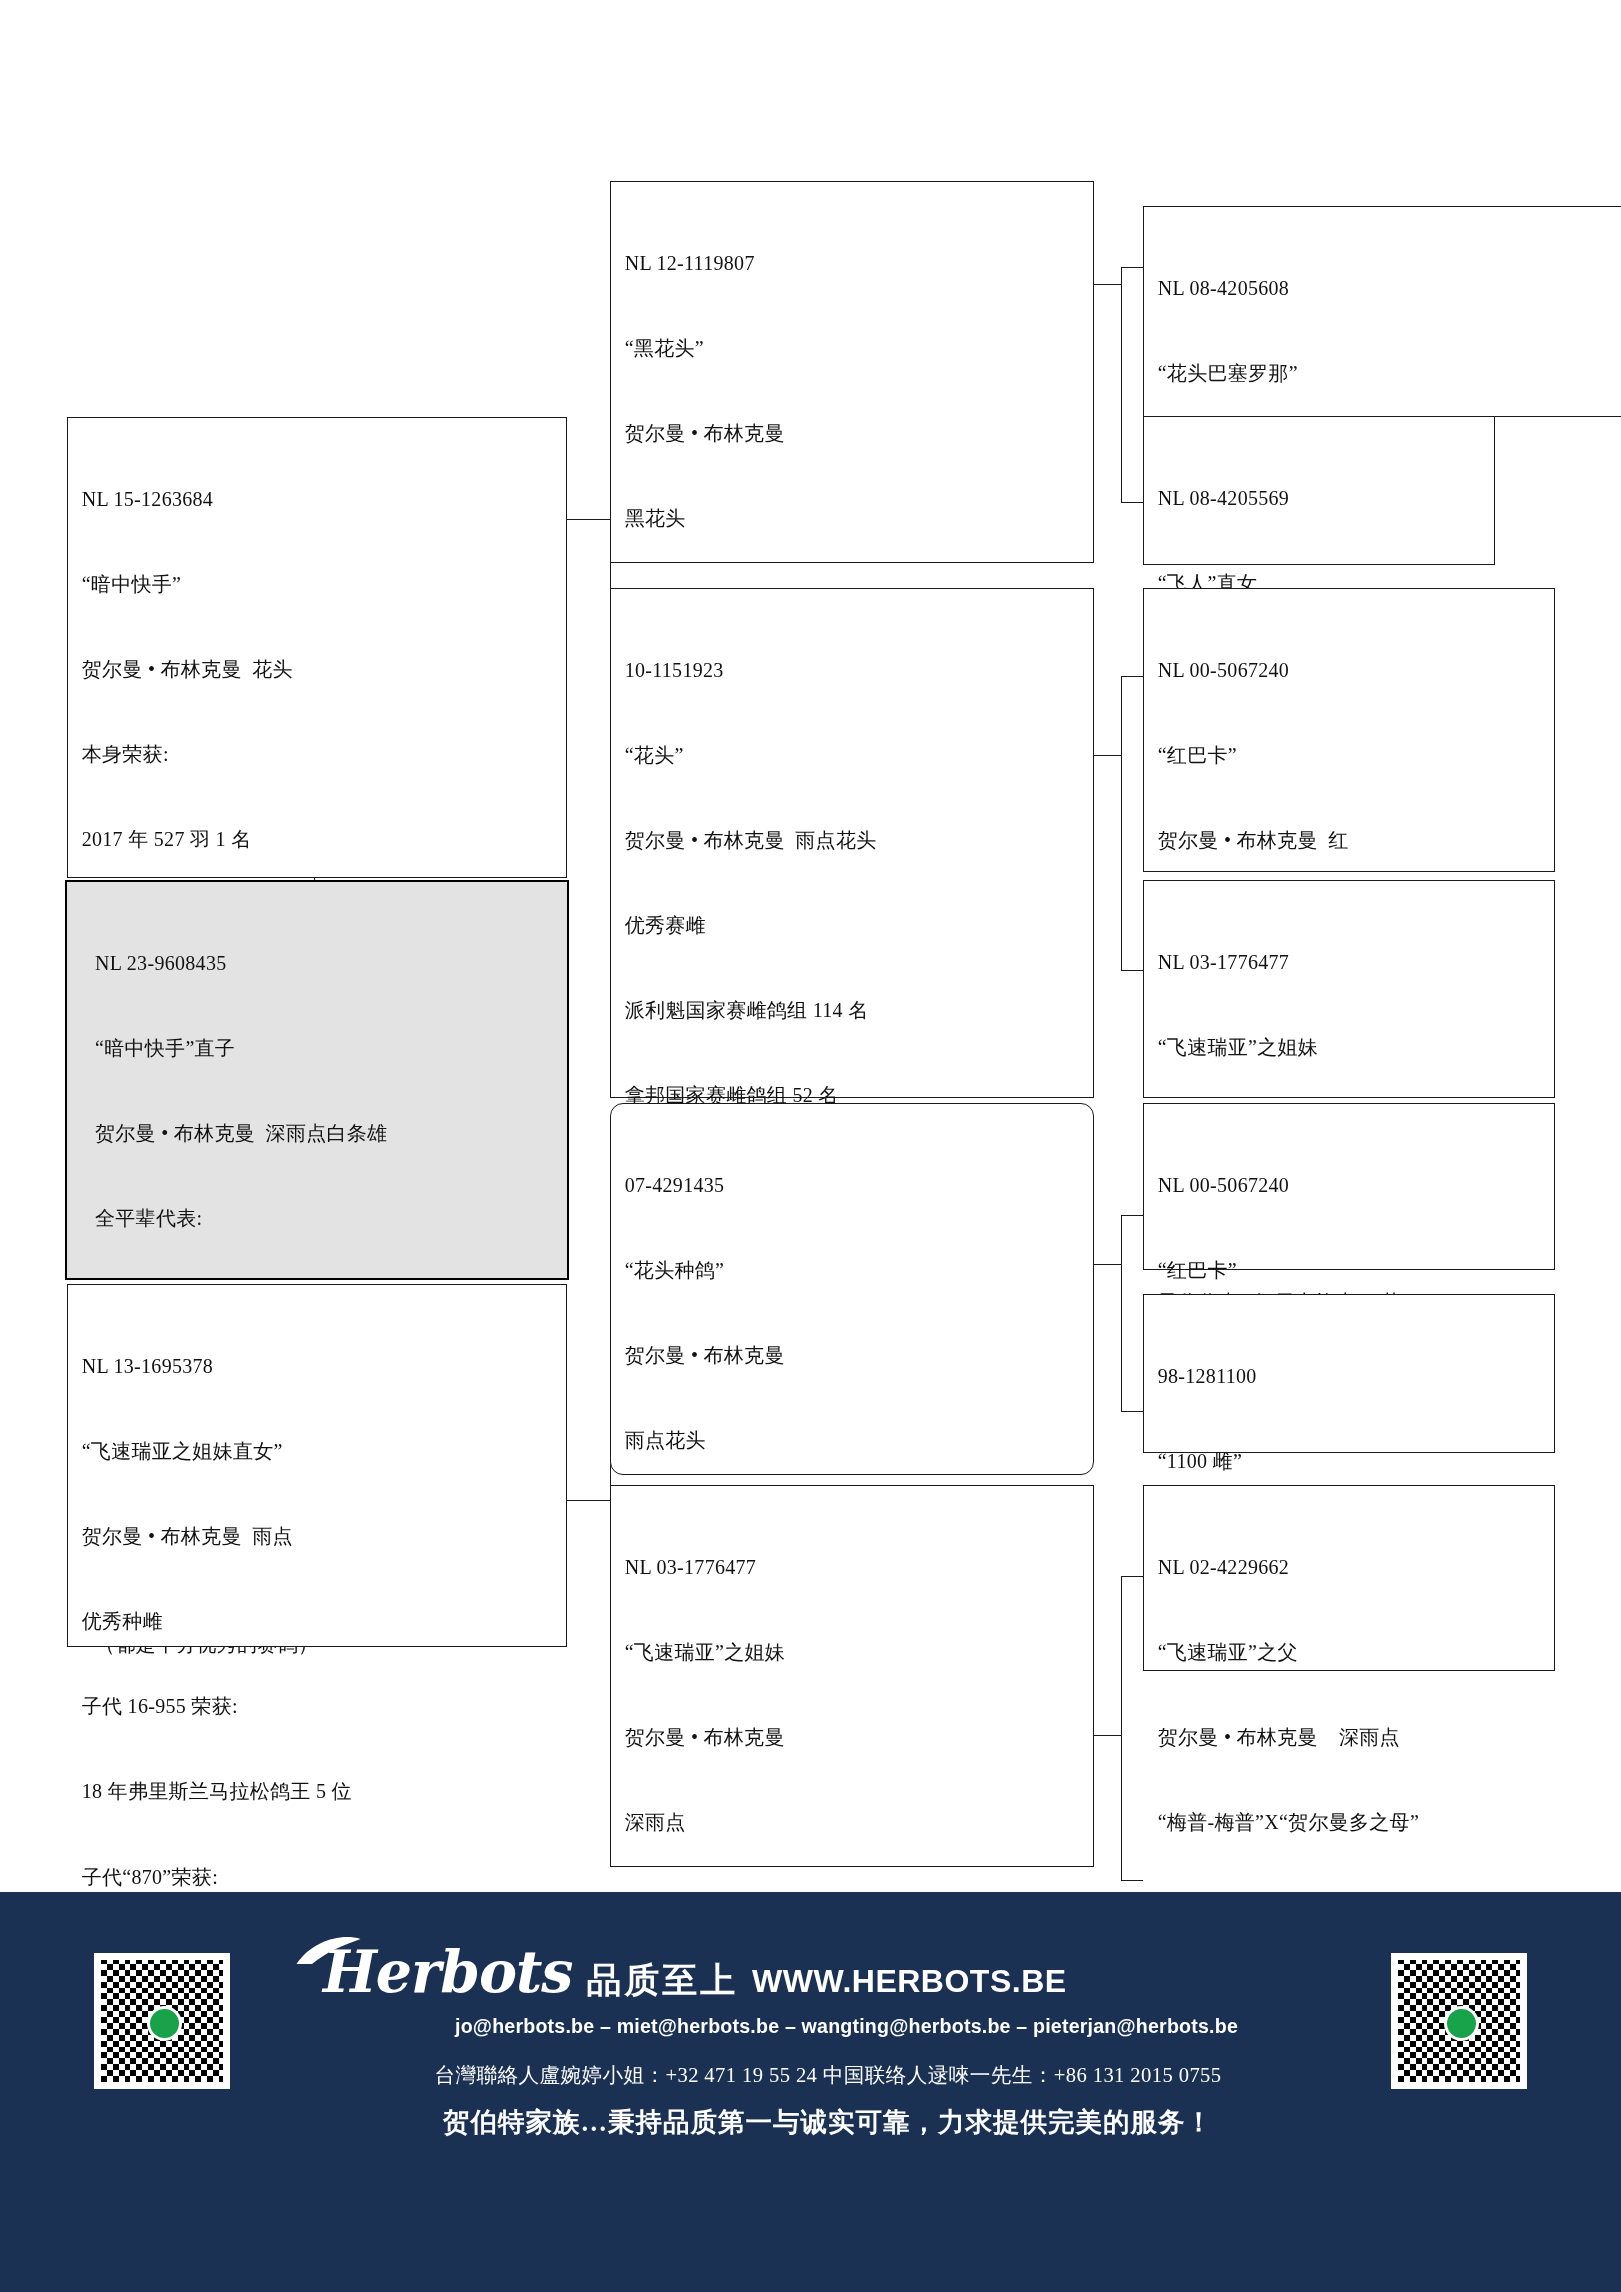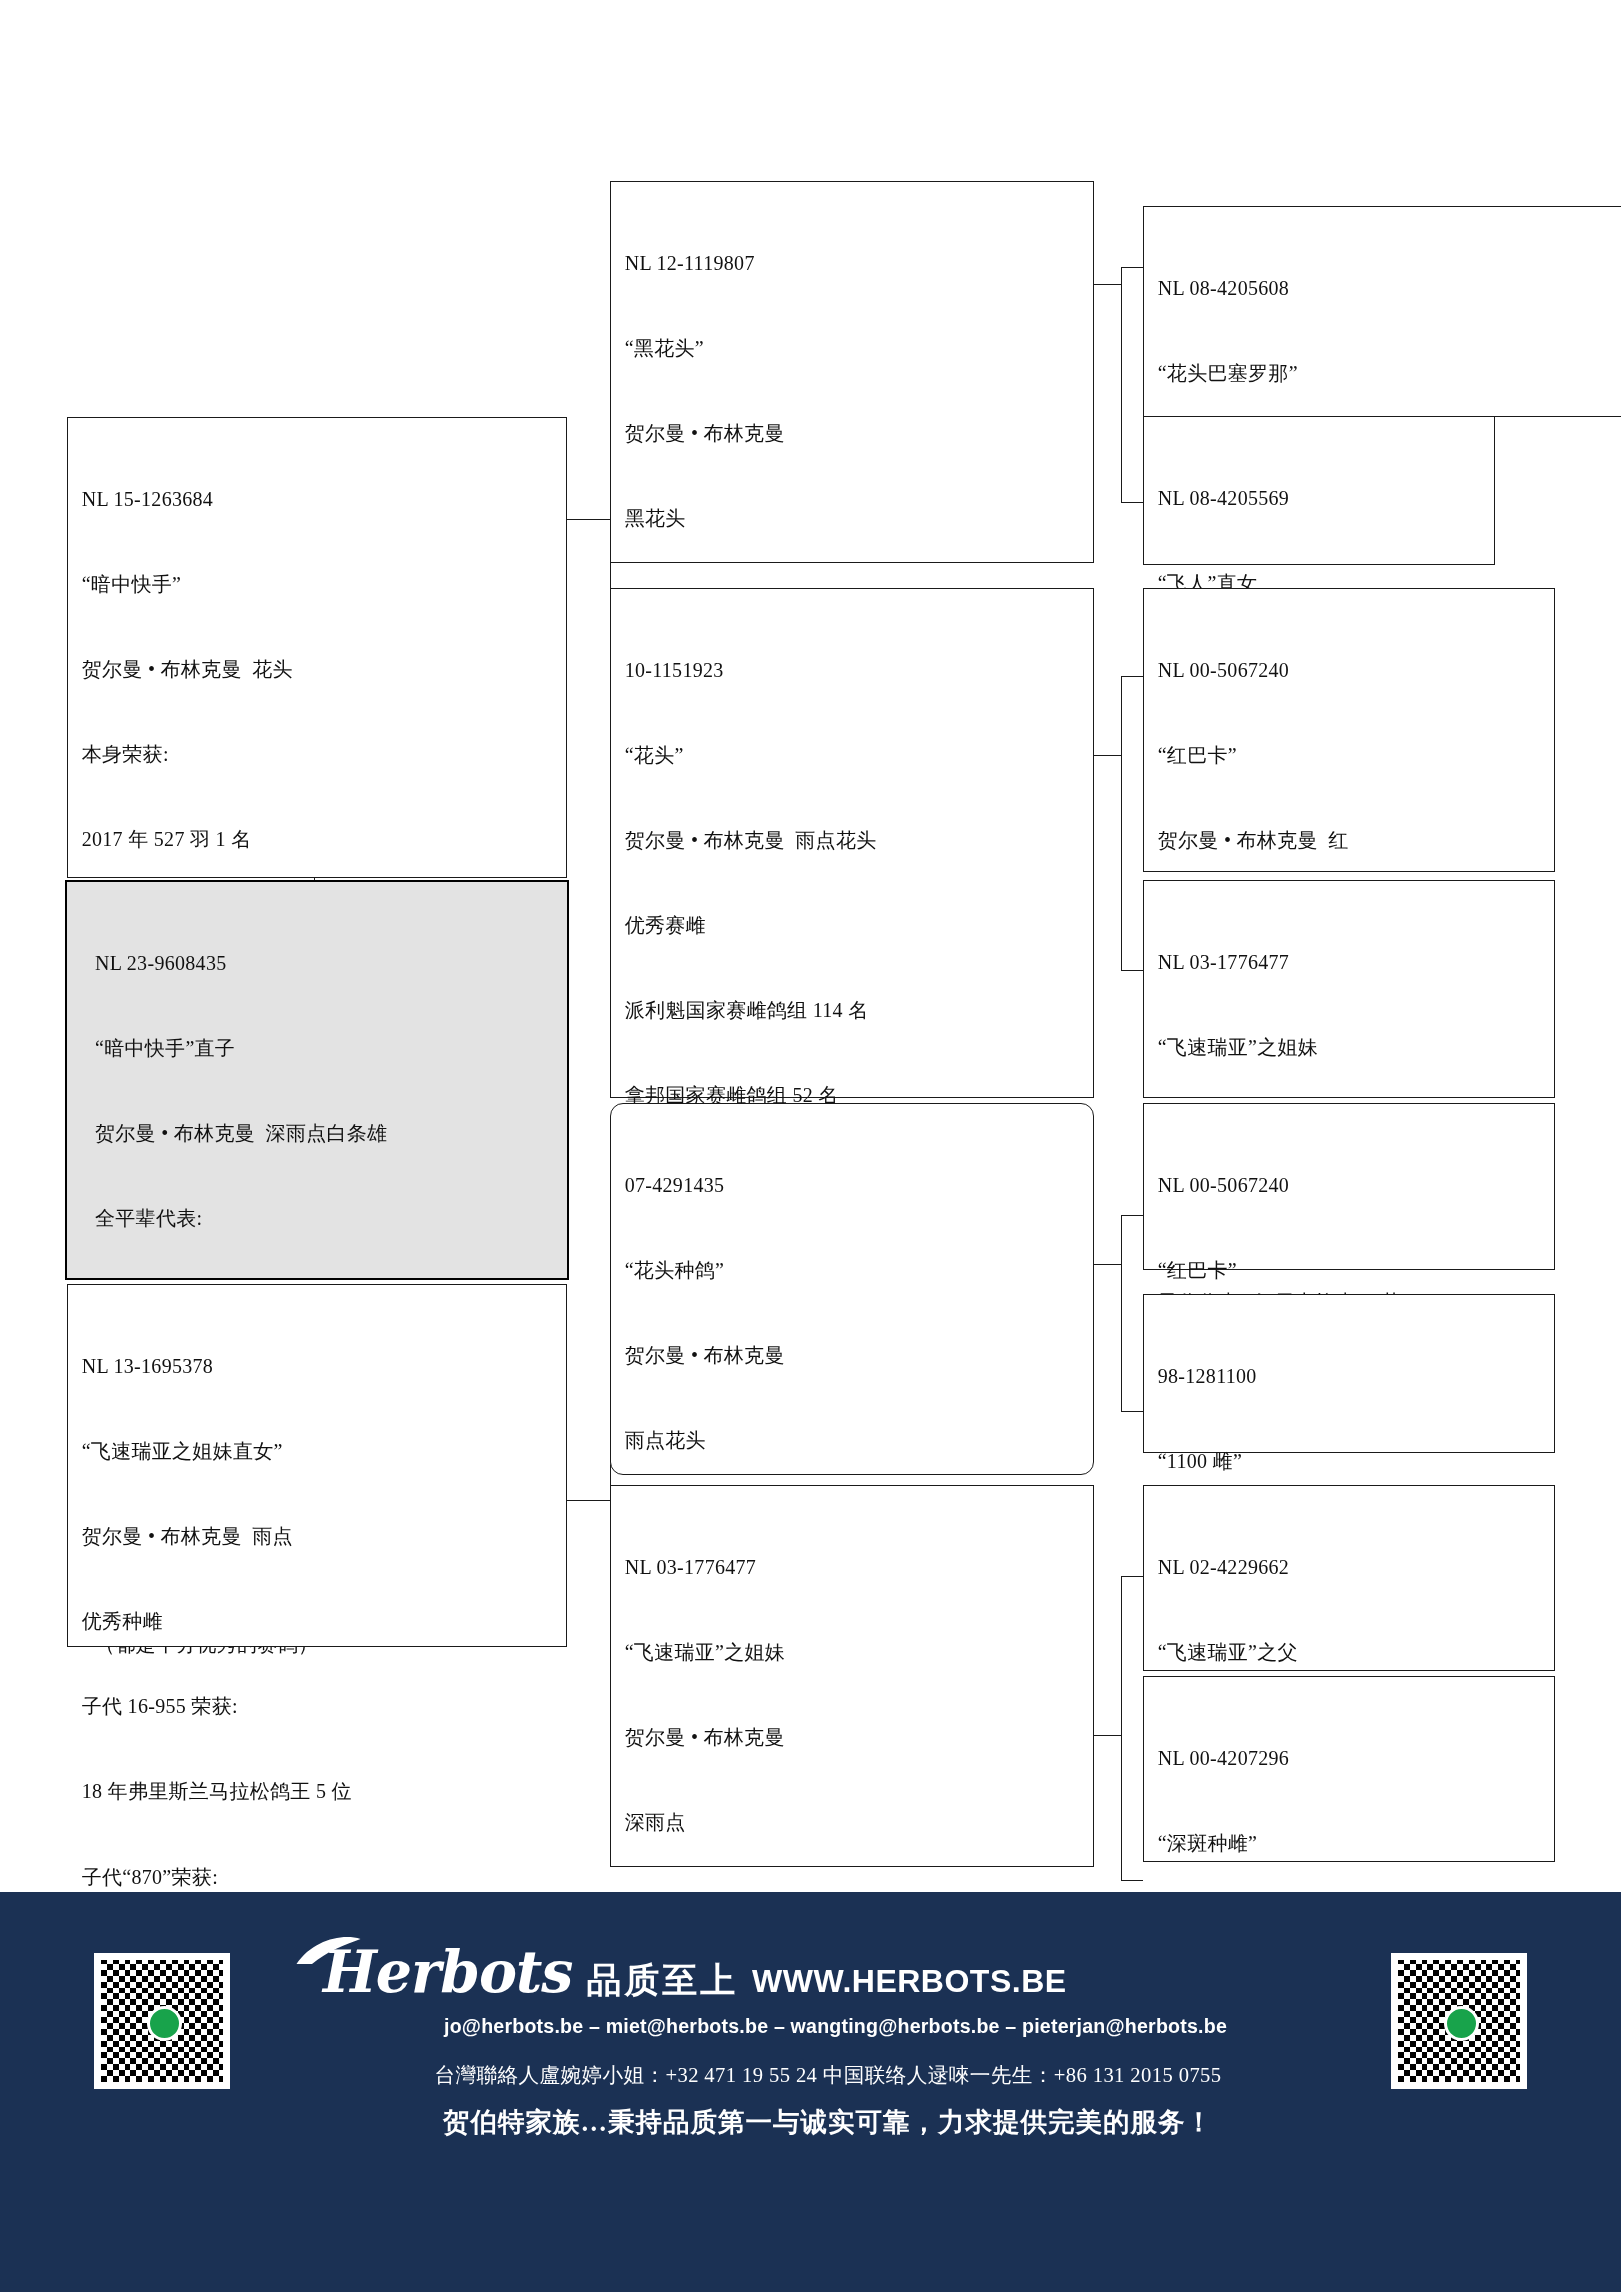--- a/index.html
+++ b/index.html
@@ -119,21 +119,21 @@
   }
   .feather {
     position: absolute;
     left: 294px;
     top: 43px;
     width: 69px;
     height: 33px;
   }
   .emails {
     position: absolute;
-    left: 316px;
+    left: 327px;
     top: 123px;
     width: 1039px;
     text-align: center;
     font-family: "Liberation Sans", sans-serif;
     font-size: 19.6px;
     font-weight: 700;
     letter-spacing: 0.2px;
   }
   .contacts {
     position: absolute;
@@ -324,27 +324,20 @@
   </div>
 
   <div class="box" style="left:1143px; top:1485px; width:412px; height:186px;">
     <span class="ln">NL 02-4229662</span>
     <span class="ln">“飞速瑞亚”之父</span>
     <span class="ln">贺尔曼 • 布林克曼    深雨点</span>
     <span class="ln">“梅普-梅普”X“贺尔曼多之母”</span>
     <span class="ln">直子</span>
   </div>
 
-  <div class="box" style="left:1143px; top:1676px; width:412px; height:186px;">
-    <span class="ln">NL 00-4207296</span>
-    <span class="ln">“深斑种雌”</span>
-    <span class="ln">贺尔曼 • 布林克曼    深雨点</span>
-    <span class="ln">鲁飞国家赛 4 区 2 名之母</span>
-    <span class="ln">血系中包含：955-612-673</span>
-  </div>
 
   <div class="footer">
     <div class="footer-inner">
       <div class="qr qr-left"></div>
       <div class="qr qr-right"></div>
 
       <svg class="feather" viewBox="0 0 70 34">
         <path d="M2 30 C18 6, 48 -2, 68 4 C52 10, 34 16, 18 30 Z" fill="#ffffff"></path>
       </svg>
 

